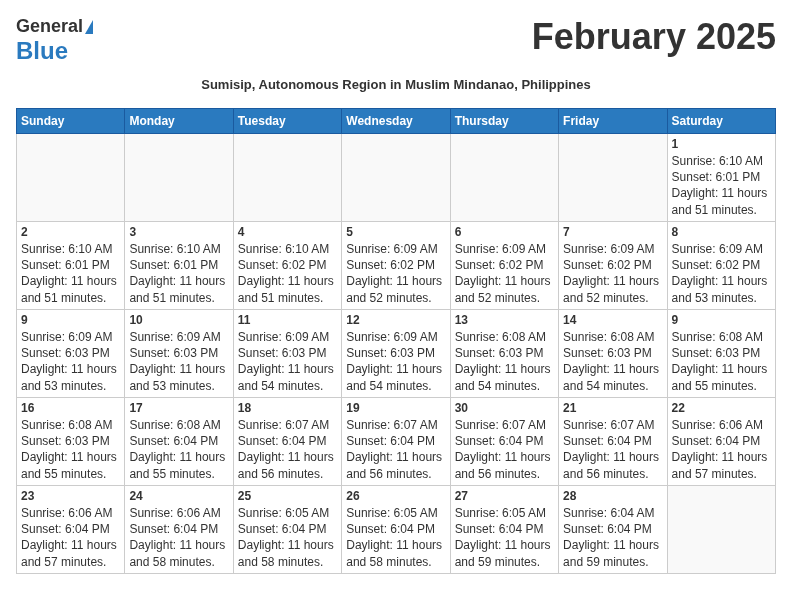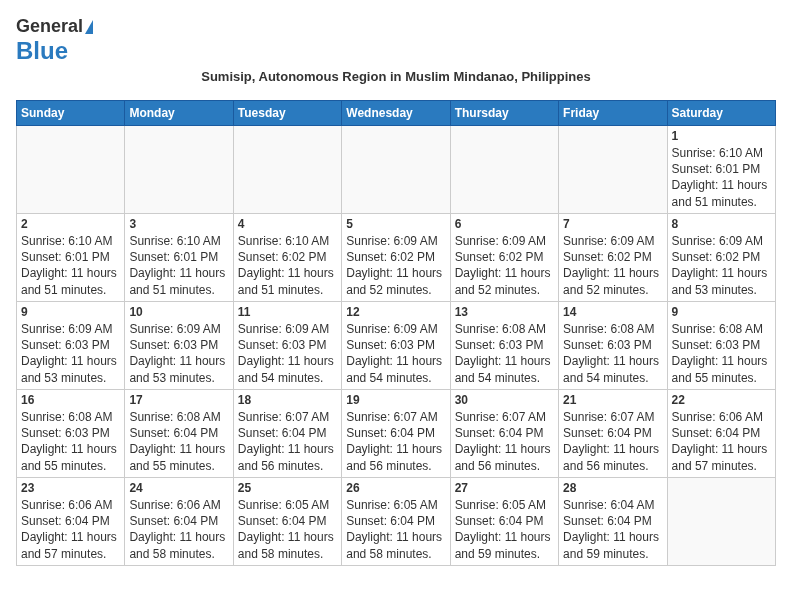--- a/index.html
+++ b/index.html
@@ -7,21 +7,21 @@
       font-family: Arial, sans-serif;
       background: #fff;
       width: 792px;
       min-height: 612px;
       padding: 16px;
     }
     .header {
       display: flex;
       align-items: flex-start;
       justify-content: space-between;
-      margin-bottom: 4px;
+      margin-bottom: 12px;
     }
     .logo {
       display: flex;
       flex-direction: column;
       align-items: flex-start;
     }
     .logo-general {
       font-size: 18px;
       font-weight: bold;
       color: #333;
@@ -94,20 +94,21 @@
 <body>
 
 <div class="header">
   <div class="logo">
     <div style="display:flex;align-items:center;">
       <span class="logo-general">General</span>
       <span class="logo-triangle"></span>
     </div>
     <span class="logo-blue">Blue</span>
   </div>
+  <div class="month-title">February 2025</div>
 </div>
 
 <div class="subtitle">Sumisip, Autonomous Region in Muslim Mindanao, Philippines</div>
 
 <table class="calendar">
   <thead>
     <tr>
     <th>Sunday</th>
         <th>Monday</th>
         <th>Tuesday</th>

